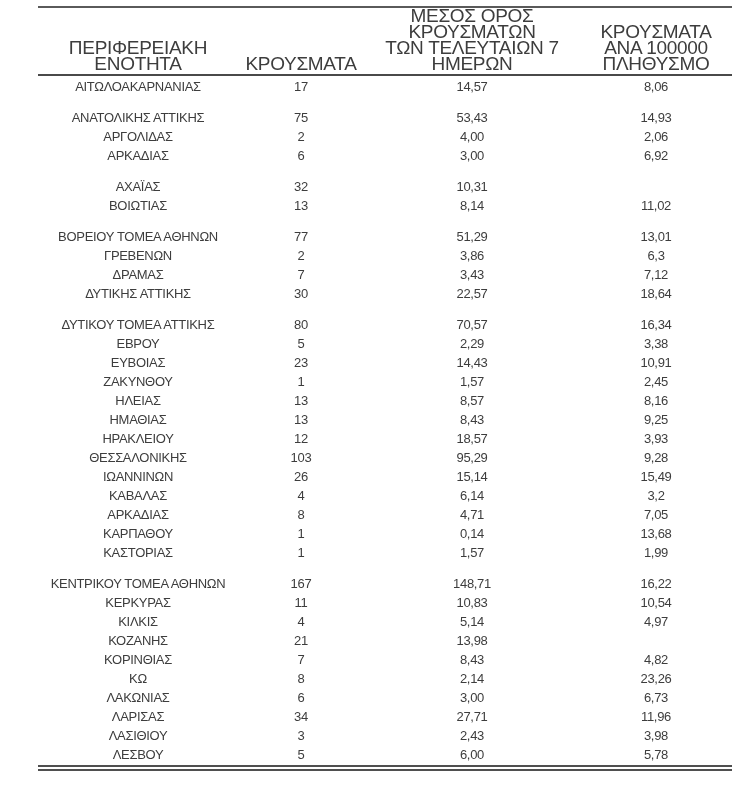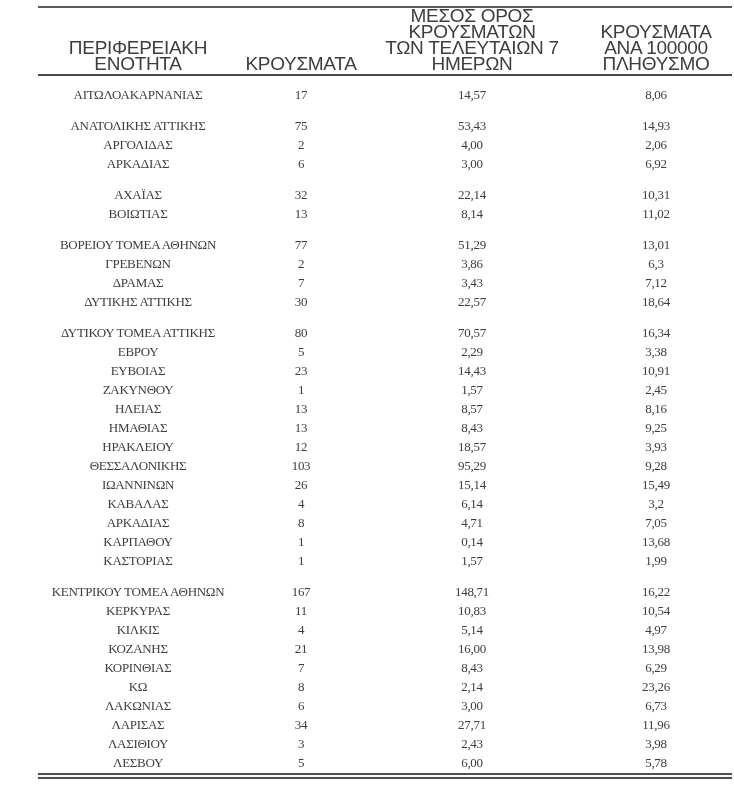--- a/index.html
+++ b/index.html
@@ -37,22 +37,21 @@
   }
   .hcell {
     text-align: center;
     font-size: 19px;
     line-height: 16px;
     letter-spacing: -0.3px;
     white-space: pre-line;
     color: #3d3d3d;
   }
   .tbody {
-    padding-top: 9px;
-    font-family: Liberation Serif, serif;
+    padding-top: 1px;
   }
   .trow {
     display: grid;
     grid-template-columns: 200px 126px 216px 152px;
     height: 19px;
     align-items: center;
   }
   .tcell {
     text-align: center;
     font-size: 13px;
@@ -111,21 +110,20 @@
         <div class="trow">
           <div class="tcell">ΑΡΚΑΔΙΑΣ</div>
           <div class="tcell">6</div>
           <div class="tcell">3,00</div>
           <div class="tcell">6,92</div>
         </div>
         <div class="group-gap"></div>
         <div class="trow">
           <div class="tcell">ΑΧΑΪΑΣ</div>
           <div class="tcell">32</div>
-          <div class="tcell">22,14</div>
           <div class="tcell">10,31</div>
         </div>
         <div class="trow">
           <div class="tcell">ΒΟΙΩΤΙΑΣ</div>
           <div class="tcell">13</div>
           <div class="tcell">8,14</div>
           <div class="tcell">11,02</div>
         </div>
         <div class="group-gap"></div>
         <div class="trow">
@@ -246,28 +244,27 @@
         </div>
         <div class="trow">
           <div class="tcell">ΚΙΛΚΙΣ</div>
           <div class="tcell">4</div>
           <div class="tcell">5,14</div>
           <div class="tcell">4,97</div>
         </div>
         <div class="trow">
           <div class="tcell">ΚΟΖΑΝΗΣ</div>
           <div class="tcell">21</div>
-          <div class="tcell">16,00</div>
           <div class="tcell">13,98</div>
         </div>
         <div class="trow">
           <div class="tcell">ΚΟΡΙΝΘΙΑΣ</div>
           <div class="tcell">7</div>
           <div class="tcell">8,43</div>
-          <div class="tcell">6,29</div>
+          <div class="tcell">4,82</div>
         </div>
         <div class="trow">
           <div class="tcell">ΚΩ</div>
           <div class="tcell">8</div>
           <div class="tcell">2,14</div>
           <div class="tcell">23,26</div>
         </div>
         <div class="trow">
           <div class="tcell">ΛΑΚΩΝΙΑΣ</div>
           <div class="tcell">6</div>

